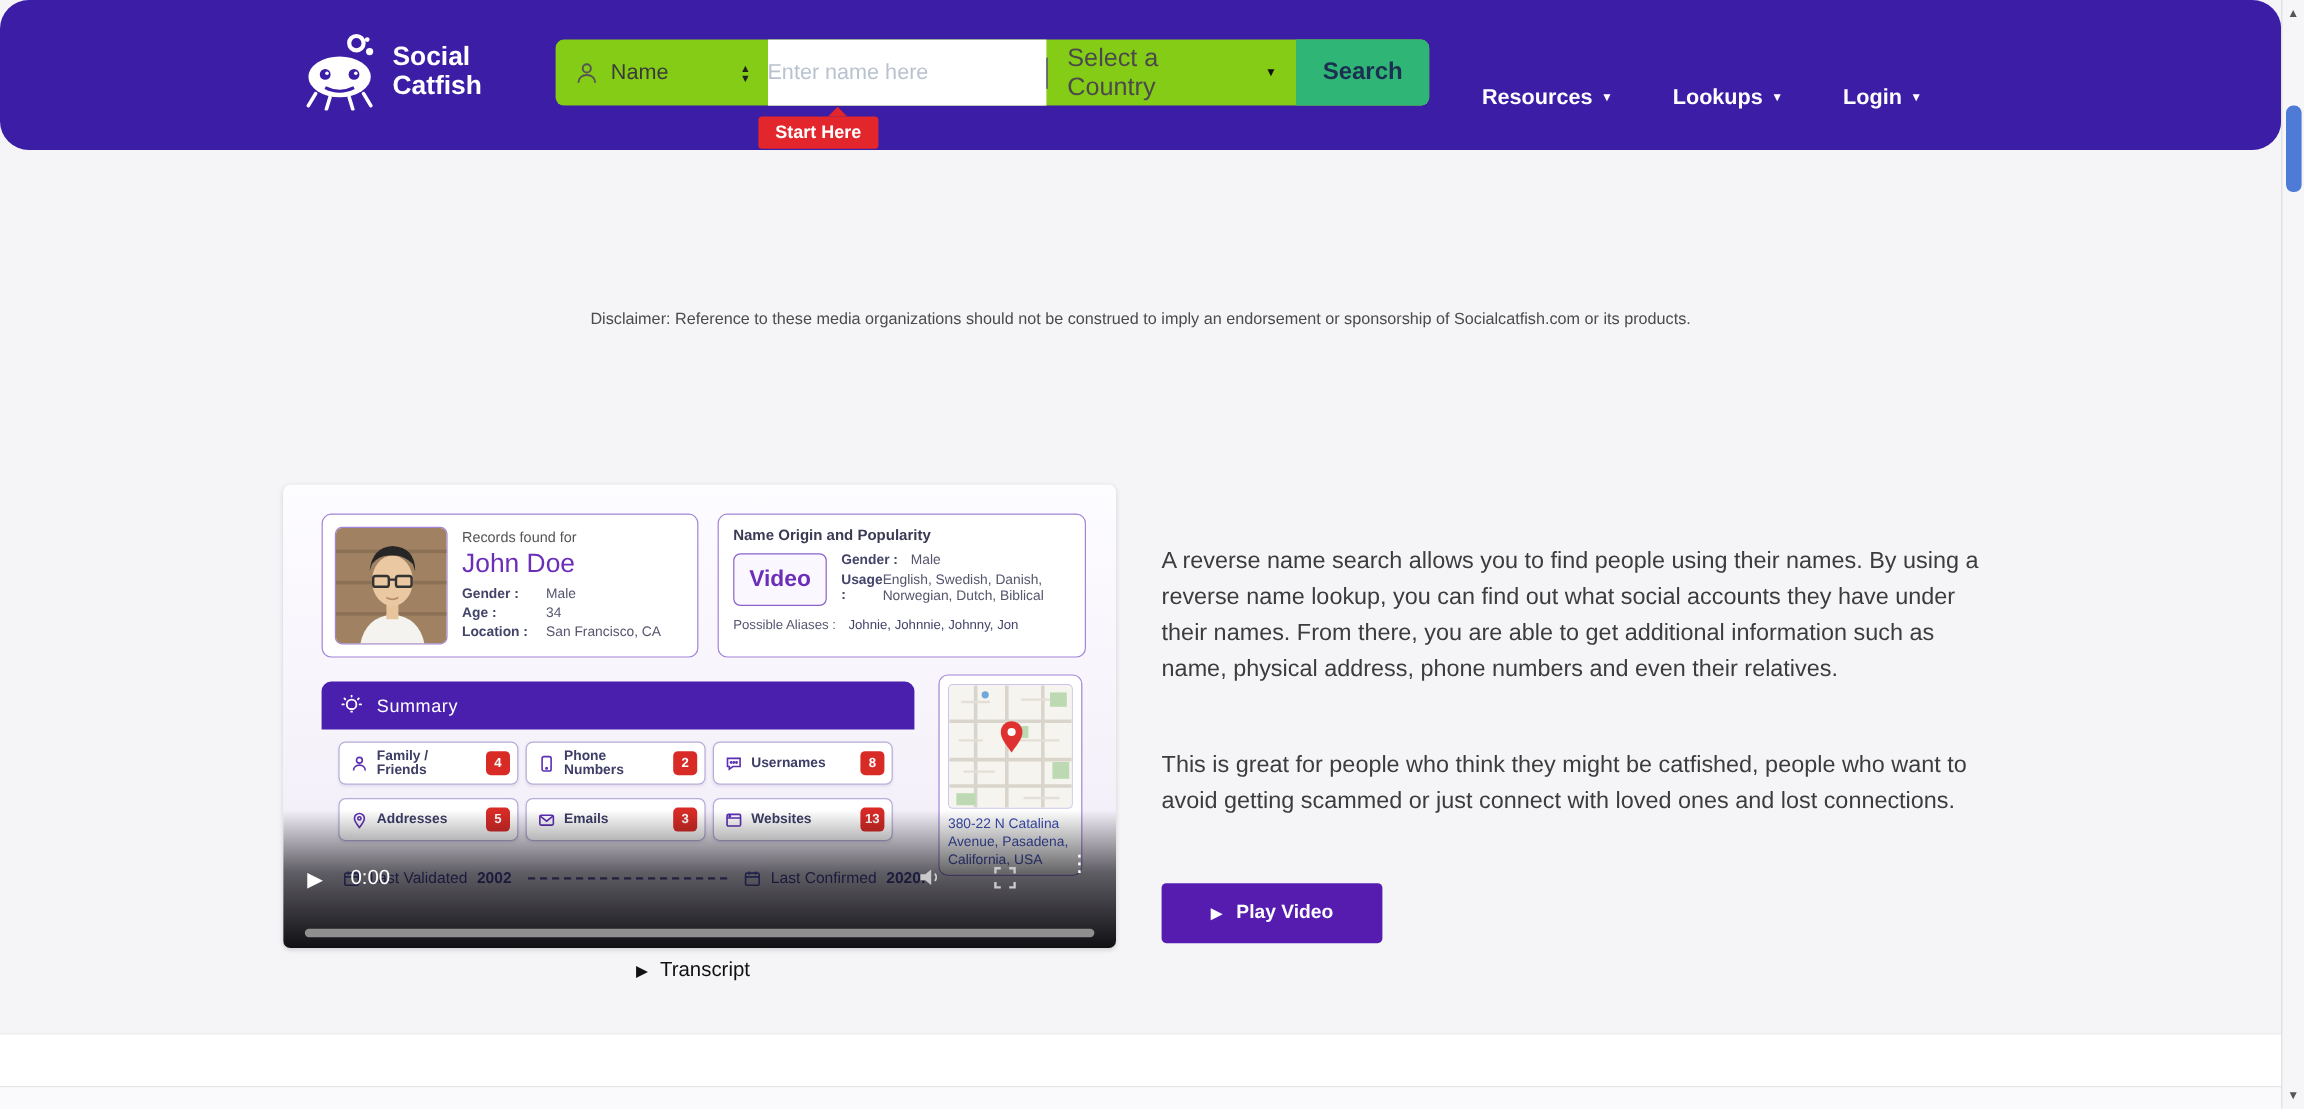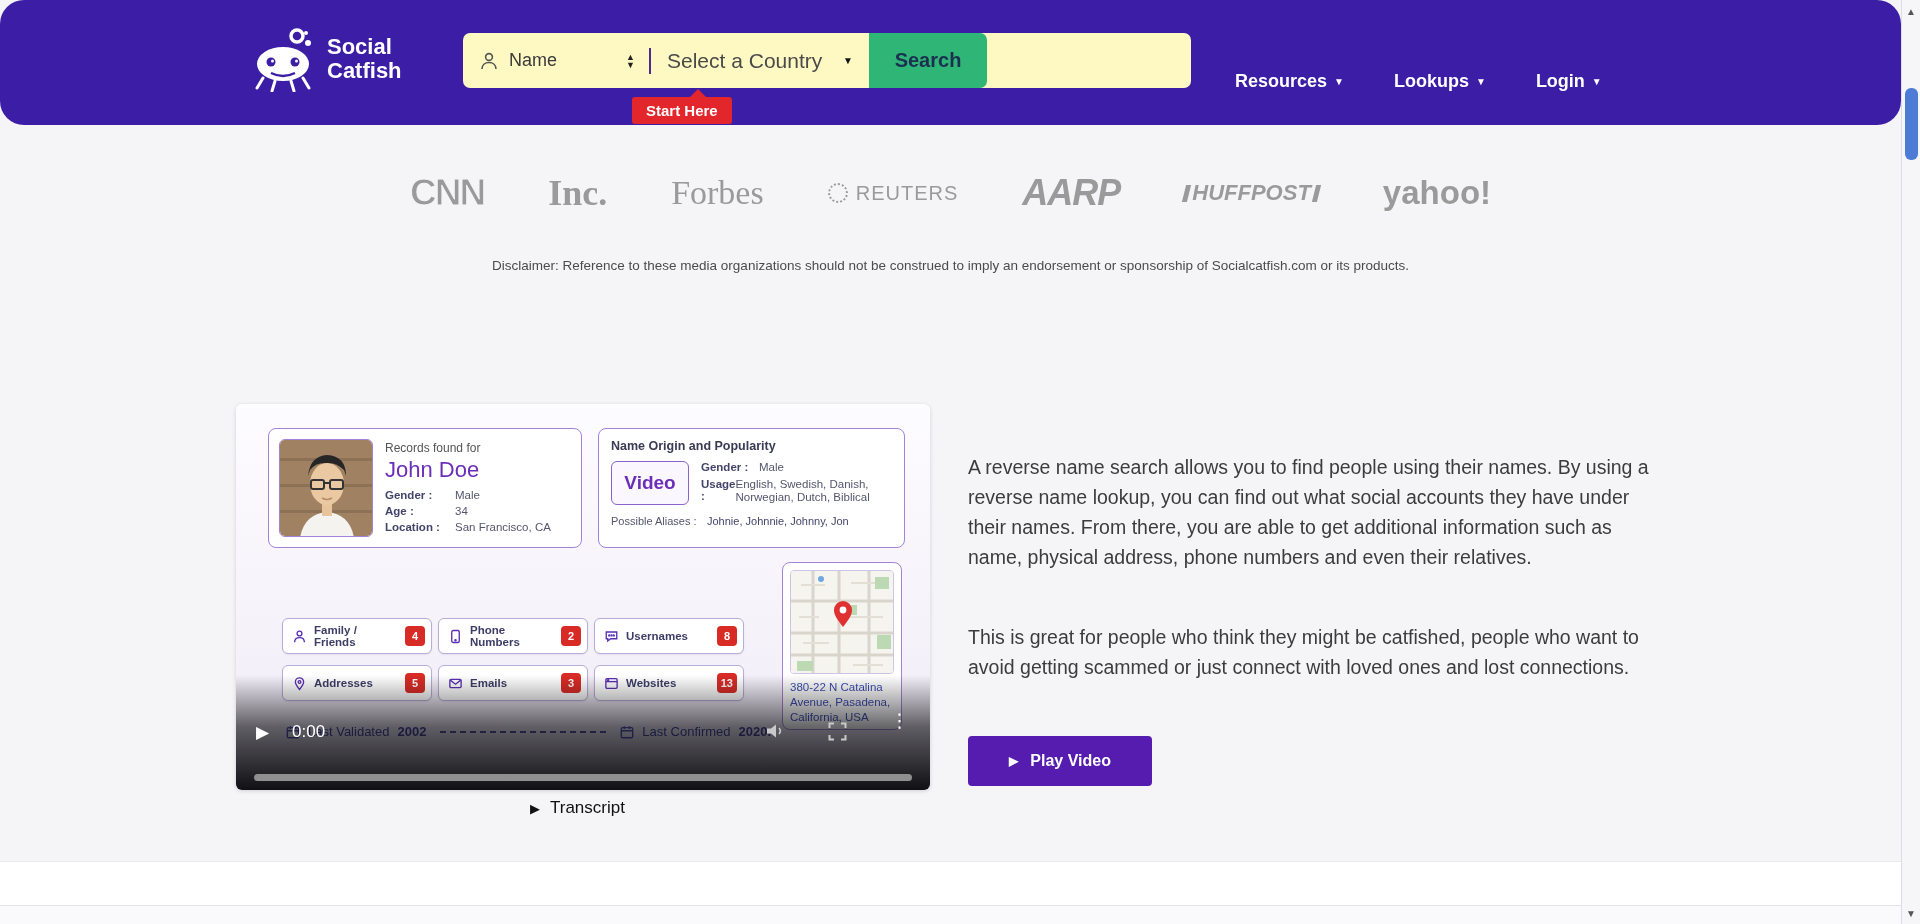--- a/index.html
+++ b/index.html
@@ -7,21 +7,21 @@
     font-family:"Liberation Sans", sans-serif; }
   .stage { position:relative; width:1920px; height:924px; background:#f5f5f8; }
 
   
   .navbar { position:absolute; left:0; top:0; width:1901px; height:125px;
     background:#3c1da5; z-index:30;border-radius:24px; }
   .logo { position:absolute; left:253px; top:26px; display:flex; align-items:center; gap:10px; }
   .logo-text { color:#fff; font-weight:bold; font-size:22px; line-height:24px; }
 
   .search-pill { position:absolute; left:463px; top:33px; width:728px; height:55px;
-    background:#fef9c3; border-radius:7px; display:flex; align-items:stretch; }
+    background:#84cc16; border-radius:7px; display:flex; align-items:stretch; }
   .cat-group { display:flex; align-items:center; gap:10px; padding:0 14px 0 16px; width:186px; cursor:pointer; }
   .cat-label { font-size:18px; color:#3a3a3a; flex:1; }
   .spinner { display:flex; flex-direction:column; font-size:9px; color:#222; line-height:8px; }
   .name-input { flex:1; border:none; outline:none; font-size:18px; color:#333;
     font-family:"Liberation Sans",sans-serif; }
   .name-input::placeholder { color:#b9c2cf; }
   .pill-divider { width:2px; height:26px; background:#4a2d8f; align-self:center; }
   .country-group { display:flex; align-items:center; gap:10px; width:218px; padding:0 16px; cursor:pointer; }
   .country-label { font-size:21px; color:#4a4a4a; flex:1; }
   .dd-arrow { font-size:10px; color:#111; }
@@ -190,20 +190,21 @@
             <circle cx="10" cy="6" r="3.4"></circle>
               <path d="M3 18c0-4 3-6.5 7-6.5s7 2.5 7 6.5"></path>
           </svg>
         </span>
         <span class="cat-label">Name</span>
         <span class="spinner">
           <span>▲</span>
             <span>▼</span>
         </span>
       </div>
+      <input class="name-input" type="text" placeholder="Enter name here" style="">
       <span class="pill-divider"></span>
       <div class="country-group">
         <span class="country-label">Select a Country</span>
         <span class="dd-arrow">▼</span>
       </div>
       <button class="search-btn">Search</button>
     </div>
 
     <div class="nav-menu">
       <div class="nav-item">
@@ -216,36 +217,20 @@
       </div>
       <div class="nav-item">
         <span>Login</span>
         <span class="dd">▼</span>
       </div>
     </div>
   </div>
 
   <div class="start-here">Start Here</div>
 
-  <div class="logo-row">
-    <div class="ml ml-cnn">CNN</div>
-    <div class="ml ml-inc">Inc.</div>
-    <div class="ml ml-forbes">Forbes</div>
-    <div class="ml ml-reuters">
-      <span class="reuters-dot"></span>
-      <span>REUTERS</span>
-    </div>
-    <div class="ml ml-aarp">AARP</div>
-    <div class="ml ml-huff">
-      <span class="huff-bar"></span>
-      <span>HUFFPOST</span>
-      <span class="huff-bar"></span>
-    </div>
-    <div class="ml ml-yahoo">yahoo!</div>
-  </div>
 
   <div class="disclaimer">Disclaimer: Reference to these media organizations should not be construed to imply an endorsement or sponsorship of Socialcatfish.com or its products.</div>
 
   <div class="video">
 
     <div class="mcard profile-card">
       <div class="avatar">
         <svg width="94" height="98" viewBox="0 0 94 98">
           <rect width="94" height="98" fill="#a08263"></rect>
           <rect y="18" width="94" height="3" fill="#8d7156"></rect>
@@ -293,20 +278,30 @@
               <span class="v">English, Swedish, Danish, Norwegian, Dutch, Biblical</span>
             </div>
         </div>
       </div>
       <div class="aliases">
           <span class="k">Possible Aliases :</span>
           <span class="v">Johnie, Johnnie, Johnny, Jon</span>
         </div>
     </div>
 
+    <div class="summary-header">
+      <span>
+        <svg width="18" height="18" viewBox="0 0 18 18" fill="none" stroke="#fff" stroke-width="1.5">
+          <circle cx="9" cy="8" r="4"></circle>
+            <path d="M7.5 12 h3 M8 14 h2"></path>
+          <path d="M9 1.5 v-1 M3.7 3.7 L3 3 M14.3 3.7 L15 3 M2.5 8 h-1.2 M15.7 8 h1.2" stroke-linecap="round"></path>
+        </svg>
+      </span>
+      <span class="summary-title">Summary</span>
+    </div>
 
     <div class="chips">
       <div class="chip">
         <span>
             <svg width="15" height="15" viewBox="0 0 20 20" fill="none" stroke="#5b2fb5" stroke-width="1.8">
               <circle cx="10" cy="6" r="3.2"></circle>
               <path d="M3.5 17.5c0-3.8 2.8-6 6.5-6s6.5 2.2 6.5 6"></path>
             </svg>
           </span>
         <span class="chip-label">Family / Friends</span>

